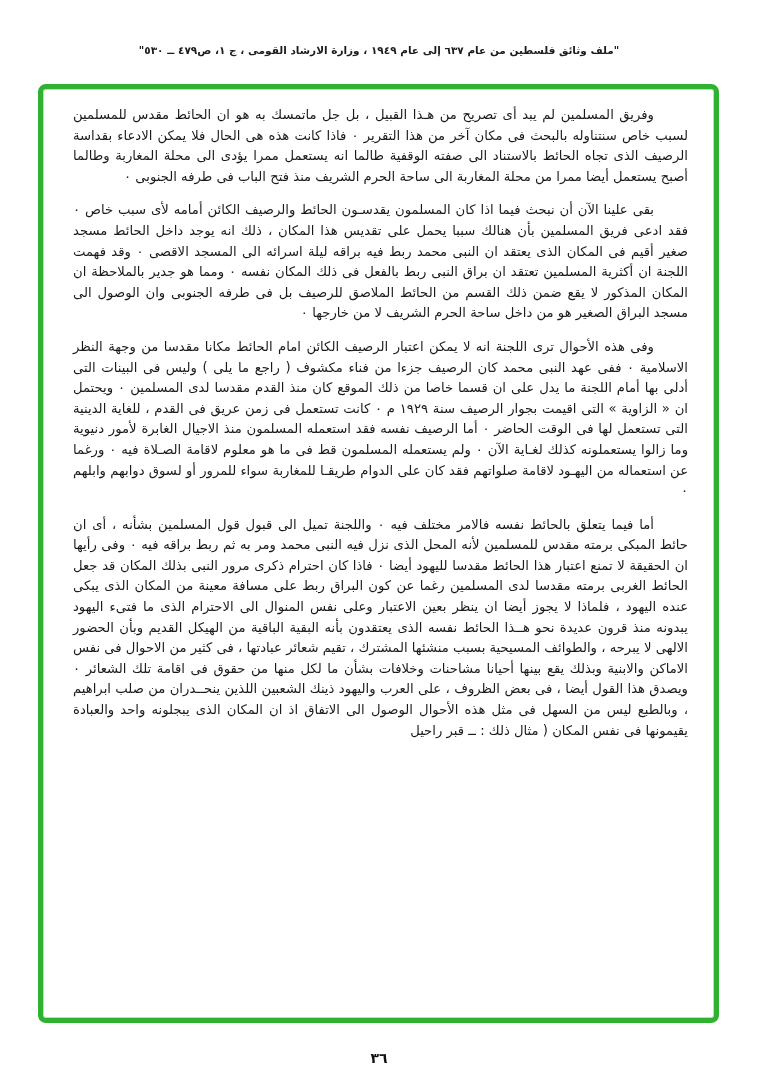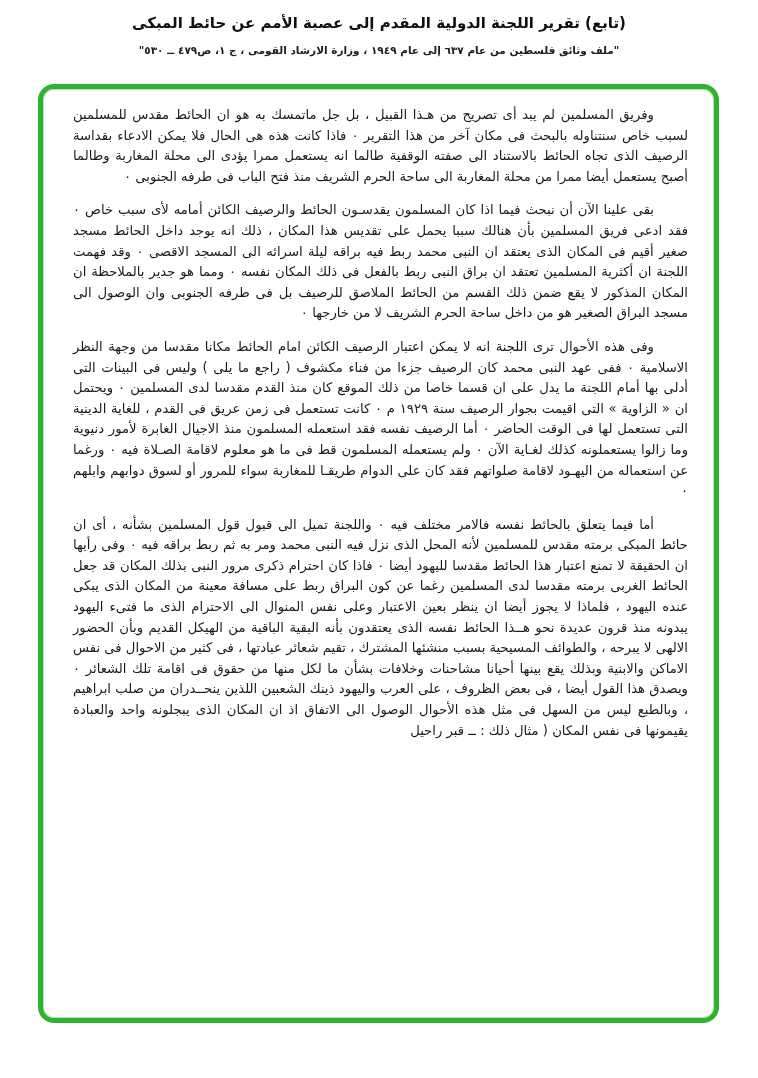--- a/index.html
+++ b/index.html
@@ -39,21 +39,21 @@
     font-weight: bold;
     color: #1c1c1c;
   }
   .text-frame {
     position: absolute;
     top: 84px;
     left: 38px;
     width: 681px;
     height: 939px;
     border: 5px solid #2fb22f;
-    border-radius: 16px;
+    border-radius: 8px;
     padding: 16px 26px 10px 30px;
     background: #ffffff;
     box-shadow: inset 0 0 0 1px rgba(47,178,47,0.35);
   }
   .body-text {
     direction: rtl;
     text-align: justify;
     font-size: 13.2px;
     line-height: 20.6px;
     color: #1a1a1a;
@@ -74,27 +74,27 @@
     font-size: 14px;
     font-weight: bold;
     color: #101010;
   }
 </style>
 </head>
 <body>
 
 <div class="page">
 
-  <div class="doc-title">(تابع) تقرير اللجنة الدولية المقدم إلى عصبة الأمم عن حائط المبكى</div>
 
   <div class="doc-subtitle">"ملف وثائق فلسطين من عام ٦٣٧ إلى عام ١٩٤٩ ، وزارة الارشاد القومى ، ج ١، ص٤٧٩ ــ ٥٣٠"</div>
 
   <div class="text-frame">
     <div class="body-text">
       <p>وفريق المسلمين لم يبد أى تصريح من هـذا القبيل ، بل جل ماتمسك به هو ان الحائط مقدس للمسلمين لسبب خاص سنتناوله بالبحث فى مكان آخر من هذا التقرير ۰ فاذا كانت هذه هى الحال فلا يمكن الادعاء بقداسة الرصيف الذى تجاه الحائط بالاستناد الى صفته الوقفية طالما انه يستعمل ممرا يؤدى الى محلة المغاربة وطالما أصبح يستعمل أيضا ممرا من محلة المغاربة الى ساحة الحرم الشريف منذ فتح الباب فى طرفه الجنوبى ۰</p>
       <p>بقى علينا الآن أن نبحث فيما اذا كان المسلمون يقدسـون الحائط والرصيف الكائن أمامه لأى سبب خاص ۰ فقد ادعى فريق المسلمين بأن هنالك سببا يحمل على تقديس هذا المكان ، ذلك انه يوجد داخل الحائط مسجد صغير أقيم فى المكان الذى يعتقد ان النبى محمد ربط فيه براقه ليلة اسرائه الى المسجد الاقصى ۰ وقد فهمت اللجنة ان أكثرية المسلمين تعتقد ان براق النبى ربط بالفعل فى ذلك المكان نفسه ۰ ومما هو جدير بالملاحظة ان المكان المذكور لا يقع ضمن ذلك القسم من الحائط الملاصق للرصيف بل فى طرفه الجنوبى وان الوصول الى مسجد البراق الصغير هو من داخل ساحة الحرم الشريف لا من خارجها ۰</p>
       <p>وفى هذه الأحوال ترى اللجنة انه لا يمكن اعتبار الرصيف الكائن امام الحائط مكانا مقدسا من وجهة النظر الاسلامية ۰ ففى عهد النبى محمد كان الرصيف جزءا من فناء مكشوف ( راجع ما يلى ) وليس فى البينات التى أدلى بها أمام اللجنة ما يدل على ان قسما خاصا من ذلك الموقع كان منذ القدم مقدسا لدى المسلمين ۰ ويحتمل ان « الزاوية » التى اقيمت بجوار الرصيف سنة ١٩٢٩ م ۰ كانت تستعمل فى زمن عريق فى القدم ، للغاية الدينية التى تستعمل لها فى الوقت الحاضر ۰ أما الرصيف نفسه فقد استعمله المسلمون منذ الاجيال الغابرة لأمور دنيوية وما زالوا يستعملونه كذلك لغـاية الآن ۰ ولم يستعمله المسلمون قط فى ما هو معلوم لاقامة الصـلاة فيه ۰ ورغما عن استعماله من اليهـود لاقامة صلواتهم فقد كان على الدوام طريقـا للمغاربة سواء للمرور أو لسوق دوابهم وابلهم ۰</p>
       <p>أما فيما يتعلق بالحائط نفسه فالامر مختلف فيه ۰ واللجنة تميل الى قبول قول المسلمين بشأنه ، أى ان حائط المبكى برمته مقدس للمسلمين لأنه المحل الذى نزل فيه النبى محمد ومر به ثم ربط براقه فيه ۰ وفى رأيها ان الحقيقة لا تمنع اعتبار هذا الحائط مقدسا لليهود أيضا ۰ فاذا كان احترام ذكرى مرور النبى بذلك المكان قد جعل الحائط الغربى برمته مقدسا لدى المسلمين رغما عن كون البراق ربط على مسافة معينة من المكان الذى يبكى عنده اليهود ، فلماذا لا يجوز أيضا ان ينظر بعين الاعتبار وعلى نفس المنوال الى الاحترام الذى ما فتىء اليهود يبدونه منذ قرون عديدة نحو هــذا الحائط نفسه الذى يعتقدون بأنه البقية الباقية من الهيكل القديم وبأن الحضور الالهى لا يبرحه ، والطوائف المسيحية بسبب منشئها المشترك ، تقيم شعائر عبادتها ، فى كثير من الاحوال فى نفس الاماكن والابنية وبذلك يقع بينها أحيانا مشاحنات وخلافات بشأن ما لكل منها من حقوق فى اقامة تلك الشعائر ۰ ويصدق هذا القول أيضا ، فى بعض الظروف ، على العرب واليهود ذينك الشعبين اللذين ينحــدران من صلب ابراهيم ، وبالطبع ليس من السهل فى مثل هذه الأحوال الوصول الى الاتفاق اذ ان المكان الذى يبجلونه واحد والعبادة يقيمونها فى نفس المكان ( مثال ذلك : ــ قبر راحيل</p>
     </div>
   </div>
 
+  <div class="page-number">٣٦</div>
 
 </div>
 
 </body></html>

